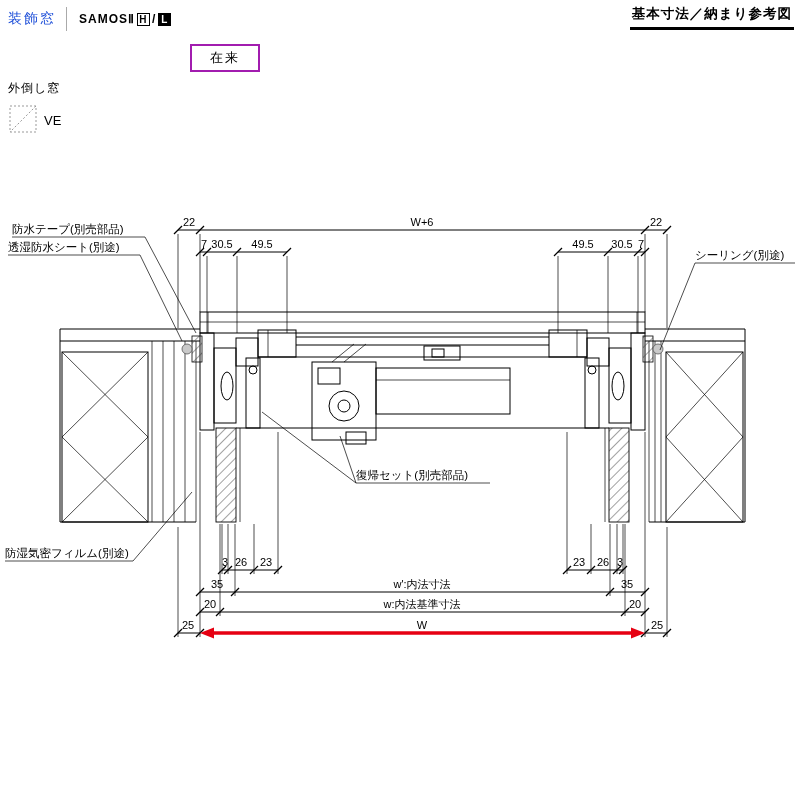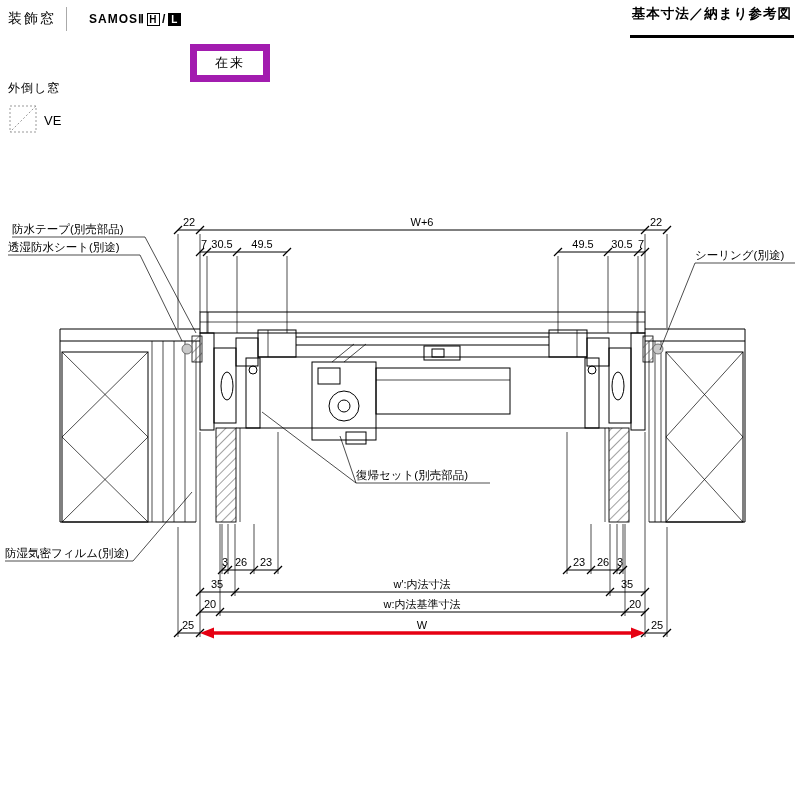--- a/index.html
+++ b/index.html
@@ -1,26 +1,26 @@
 <!DOCTYPE html>
 <html><head>
 <meta charset="utf-8">
 <style>
   *{box-sizing:border-box}
   html,body{margin:0;padding:0}
   body{width:800px;height:800px;background:#fff;font-family:"Liberation Sans",sans-serif;position:relative;overflow:hidden;color:#000}
   .hdr{position:absolute;top:0;left:0;width:100%;height:34px;display:flex;align-items:center;padding:4px 8px 0}
-  .cat{font-size:14px;color:#000000;letter-spacing:2px}
+  .cat{font-size:14px;color:#1d4ed8;letter-spacing:2px}
   .vdiv{width:1px;height:24px;background:#aaa;margin:0 10px}
   .title{font-size:20px;font-weight:bold;letter-spacing:4px}
-  .series{display:flex;align-items:center;gap:2px;margin-left:12px;font-size:12px;font-weight:bold;letter-spacing:1px}
+  .series{display:flex;align-items:center;gap:2px;margin-left:2px;font-size:12px;font-weight:bold;letter-spacing:1px}
   .badge{display:inline-block;width:13px;height:13px;border:1px solid #000;font-size:10px;line-height:11px;text-align:center;font-weight:bold;background:#fff;color:#000}
   .badge.filled{background:#000;color:#fff}
-  .rtitle{position:absolute;top:5px;right:6px;font-size:13.5px;font-weight:bold;letter-spacing:1px;border-bottom:3px solid #000;padding:0 2px 12px}
-  .zairai{position:absolute;top:44px;left:190px;border:7px solid #a21caf;font-size:13px;padding:3px 18px;letter-spacing:2px}
+  .rtitle{position:absolute;top:5px;right:6px;font-size:13.5px;font-weight:bold;letter-spacing:1px;border-bottom:3px solid #000;padding:0 2px 4px}
+  .zairai{position:absolute;top:44px;left:190px;border:2px solid #a21caf;font-size:13px;padding:3px 18px;letter-spacing:2px}
   .viewlbl{position:absolute;top:80px;left:8px;font-size:12px;letter-spacing:1px}
   svg.draw{position:absolute;top:0;left:0}
   svg text{font-family:"Liberation Sans",sans-serif;fill:#000}
   .ln{stroke:#000;stroke-width:1;fill:none}
   .thin{stroke:#000;stroke-width:0.7;fill:none}
   .dimtxt{font-size:11px;text-anchor:middle}
   .callout{font-size:11.5px}
 </style>
 </head>
 <body>

